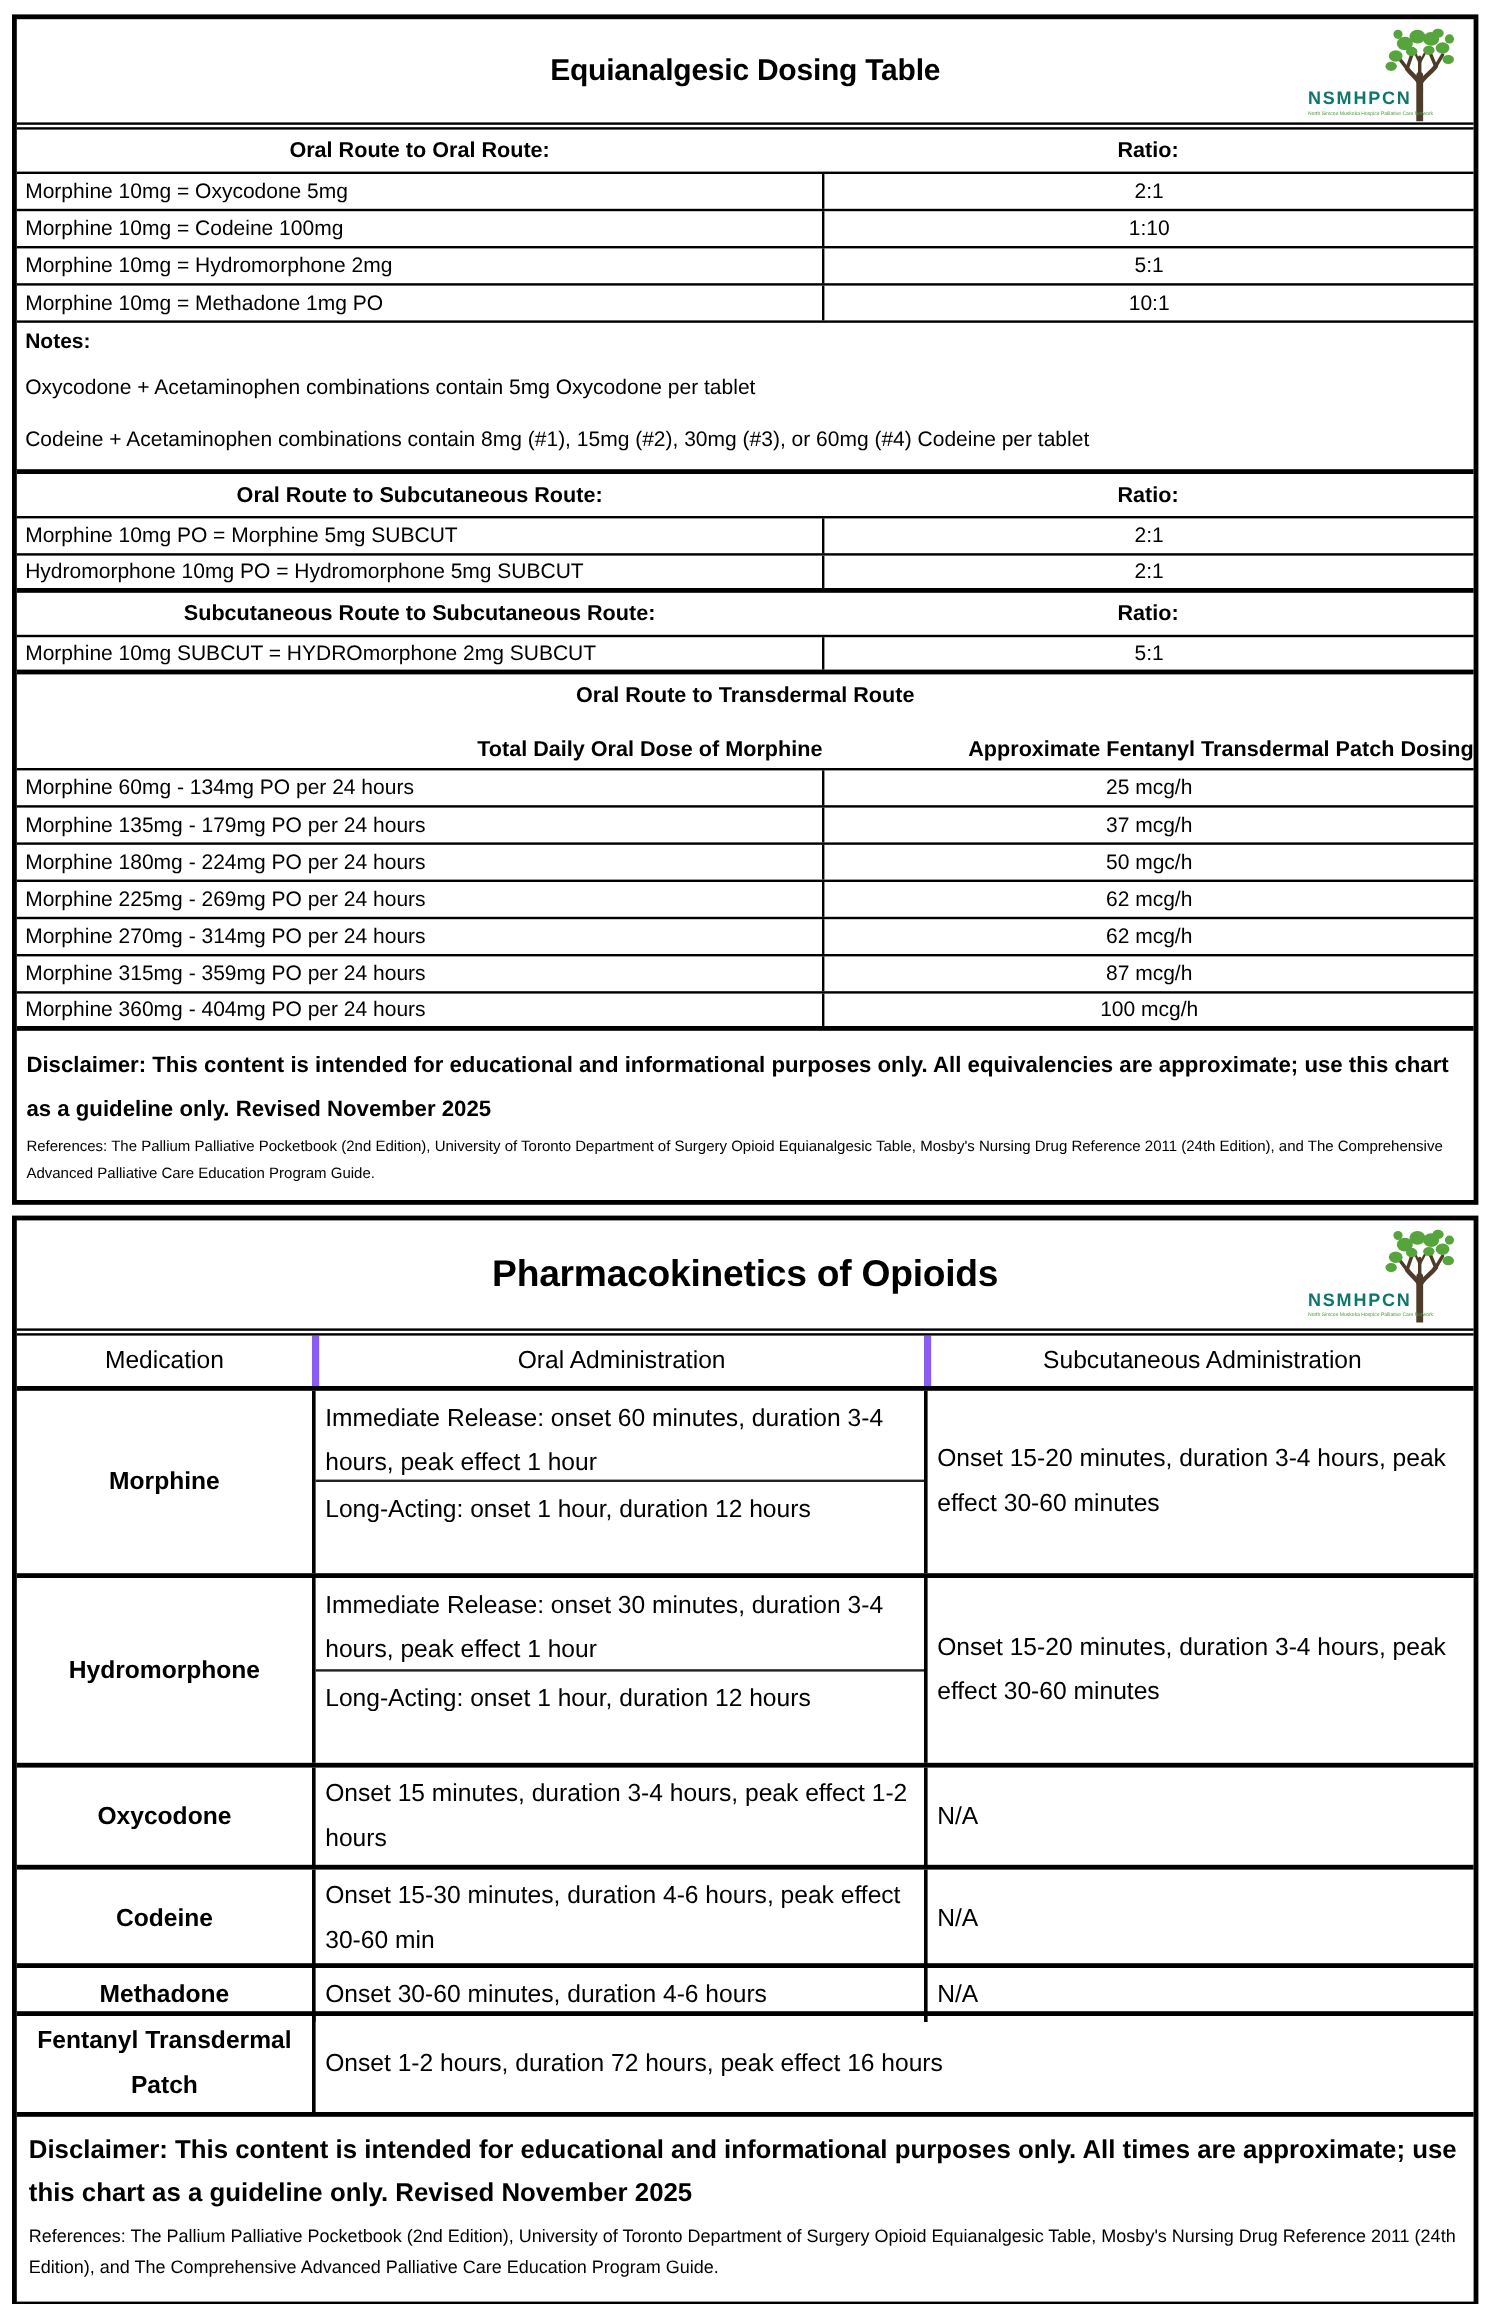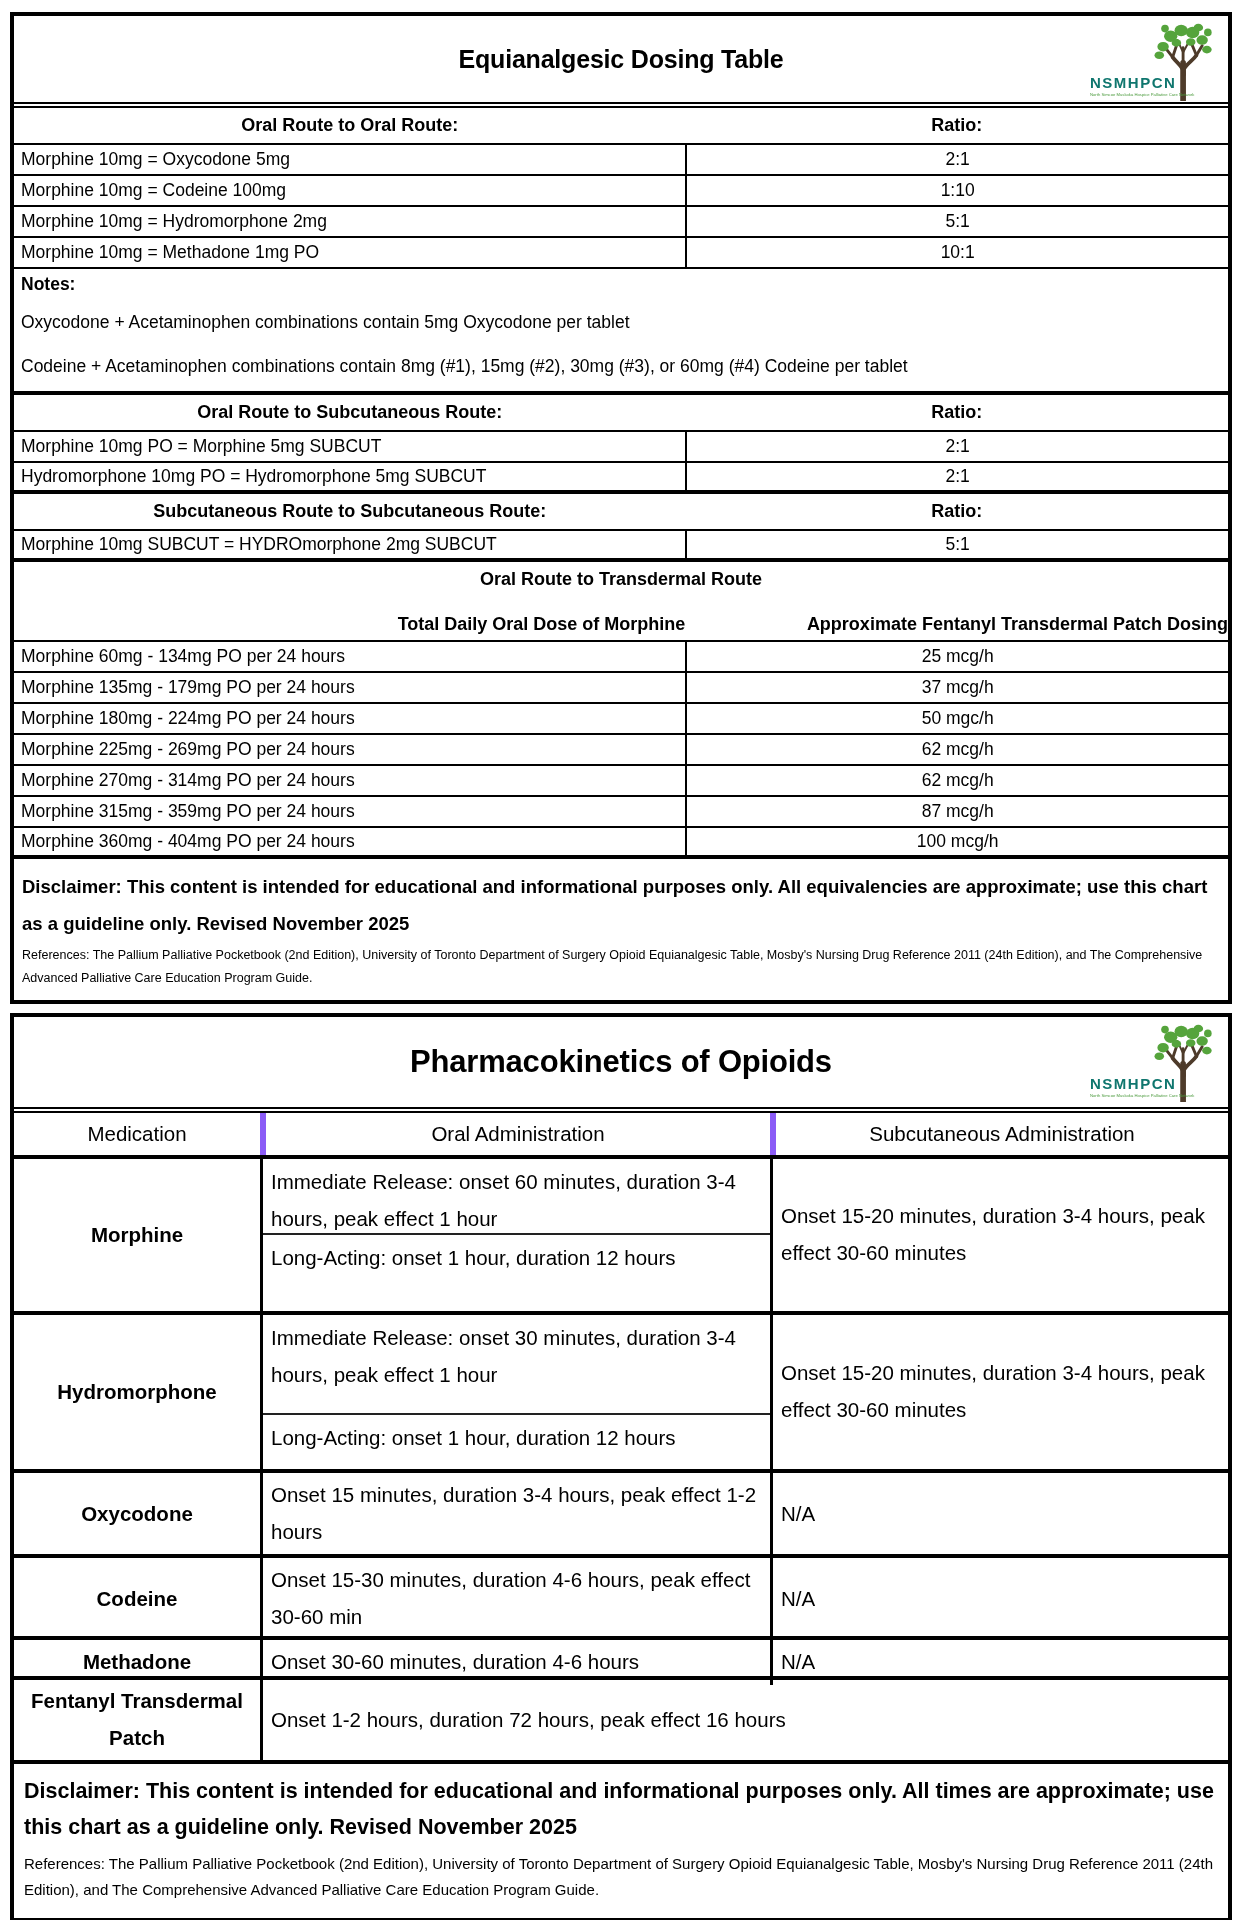--- a/index.html
+++ b/index.html
@@ -50,21 +50,21 @@
   .hdr3, .prow { display: grid; grid-template-columns: 246px 510px 1fr; border-bottom: 4px solid #000; }
   .hdr3 { height: 46px; font-size: 20.5px; font-weight: normal; text-align: center; align-items: center; }
   .hdr3 .hc2, .hdr3 .hc3 { border-left: 6px solid #8b5cf6; align-self: stretch; display: flex; align-items: center; justify-content: center; }
   .prow { font-size: 20.5px; line-height: 1.8; }
   .prow .med { display: flex; align-items: center; justify-content: center; text-align: center; font-weight: bold; padding: 2px 6px; }
   .prow .oral, .prow .subq { border-left: 3px solid #000; display: flex; align-items: center; padding: 4px 8px; }
   .prow .oral.split { flex-direction: column; align-items: stretch; padding: 0; }
   .prow .sub { padding: 5px 8px; display: flex; align-items: flex-start; }
   .prow .sub.ir { border-bottom: 2px solid #222; }
   .row-morphine { height: 156px; } .row-morphine .sub.ir { height: 76px; } .row-morphine .sub.la { flex: 1; }
-  .row-hydro { height: 158px; } .row-hydro .sub.ir { height: 100px; } .row-hydro .sub.la { flex: 1; }
+  .row-hydro { height: 158px; } .row-hydro .sub.ir { height: 78px; } .row-hydro .sub.la { flex: 1; }
   .row-oxy { height: 85px; } .row-codeine { height: 82px; } .row-methadone { height: 40px; }
   .row-fentanyl { height: 84px; }
   .row-fentanyl .all { grid-column: 2 / 4; border-left: 3px solid #000; display: flex; align-items: center; padding: 4px 8px; }
 
   .disc2 { padding: 10px 10px 0 10px; font-size: 21.5px; font-weight: bold; line-height: 1.65; }
   .refs2 { padding: 6px 10px 14px 10px; font-size: 15px; line-height: 1.75; }
 </style>
 </head>
 <body>
 

